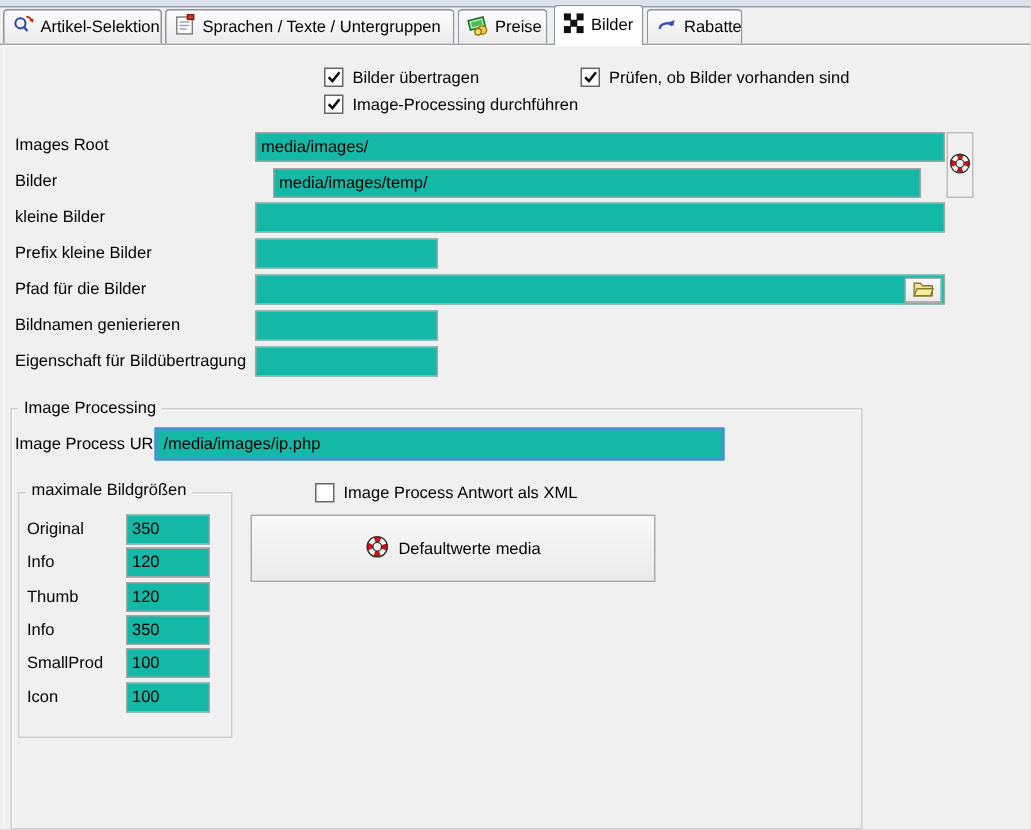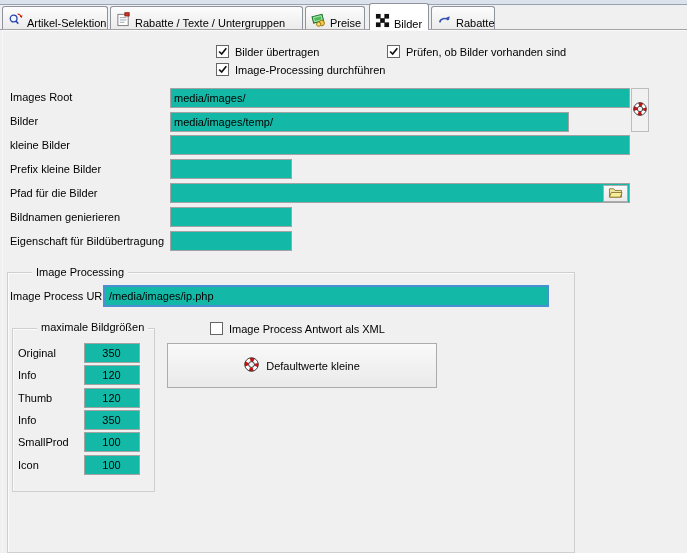--- a/index.html
+++ b/index.html
@@ -7,35 +7,35 @@
          font-family:"Liberation Sans", sans-serif; font-size:11px; color:#000;
          overflow:hidden; border-right:1px solid #d2d2d2; border-bottom:1px solid #c9c9c9;}
   .topstrip {position:absolute; left:0; top:0; width:687px; height:4px;
              background:#dce2ec; border-bottom:1px solid #98a3b2;}
   .tabline {position:absolute; left:0; top:29px; width:687px; height:1px; background:#a2a2a2; z-index:1;}
   .content {position:absolute; left:2px; top:30px; width:683px; height:521px;
             background:#f0f0f0; border-top:1px solid #fafafa; border-left:1px solid #f7f7f7;}
   .tab {position:absolute; top:6px; height:23px; box-sizing:border-box; z-index:2;
         border:1px solid #8f939e; border-bottom:none; border-radius:3px 3px 0 0;
         background:linear-gradient(#fdfdfd,#ebebeb);
-        display:flex; align-items:flex-end; gap:4px; padding:0 5px; cursor:default; white-space:nowrap;}
+        display:flex; align-items:center; gap:4px; padding:0 5px; cursor:default; white-space:nowrap;}
   .tab.active {top:3px; height:27px; background:#fff; z-index:5;}
   .tab svg {flex:0 0 auto;}
   .lbl {position:absolute; white-space:nowrap; line-height:13px;}
   .txt {position:absolute; box-sizing:border-box; height:20px; border:1px solid #a3a3a3;
         background:#14b8a6; font:11px "Liberation Sans",sans-serif; padding:0 3px; outline:none;}
-  .txt.num {text-align:center; padding-right:4px;}
+  .txt.num {text-align:left; padding-right:4px;}
   .txt.focus {border:2px solid #4a90d2; height:22px; padding:0 4px;}
   .cbrow {position:absolute; display:flex; align-items:center; gap:6px; cursor:default;padding-left:45px;}
   .cbbox {width:13px; height:13px; box-sizing:border-box; border:1px solid #666; background:#fff; display:flex;}
   .cbbox svg {display:none; margin:auto;}
   .cbrow.checked .cbbox svg {display:block;}
   .groupbox {position:absolute; box-sizing:border-box; border:1px solid #cfcfcf;
              box-shadow:inset 1px 1px 0 #fbfbfb;}
-  .legend {position:absolute; background:#f0f0f0; padding:0 4px; white-space:nowrap; z-index:3;margin-left:20px;}
+  .legend {position:absolute; background:#f0f0f0; padding:0 4px; white-space:nowrap; z-index:3;}
   .btn {position:absolute; box-sizing:border-box; border:1px solid #acacac;
         background:linear-gradient(#f9f9f9,#eaeaea); display:flex; align-items:center;
         justify-content:center; gap:7px; cursor:default;}
 </style>
 </head>
 <body>
 
 <div class="page">
   <div class="topstrip"></div>
   <div class="tabline"></div>
@@ -50,21 +50,21 @@
     <span class="lab">Artikel-Selektion</span>
   </div>
   <div class="tab" style="left:110px;width:193px">
     <span><svg width="15" height="15" viewBox="0 0 16 16">
           <rect x="2" y="2.5" width="11" height="12" fill="#fff" stroke="#7a7a7a"></rect>
           <line x1="4" y1="6" x2="11" y2="6" stroke="#9aa4ad"></line>
           <line x1="4" y1="8.5" x2="11" y2="8.5" stroke="#9aa4ad"></line>
           <line x1="4" y1="11" x2="9" y2="11" stroke="#9aa4ad"></line>
           <rect x="9.5" y="0.8" width="4.5" height="3.4" fill="#d03a2a" stroke="#8a1606"></rect>
         </svg></span>
-    <span class="lab">Rabatte / Texte / Untergruppen</span>
+    <span class="lab">Sprachen / Texte / Untergruppen</span>
   </div>
   <div class="tab" style="left:305px;width:60px">
     <span><svg width="15" height="15" viewBox="0 0 16 16">
           <g transform="rotate(-14 8 8)">
             <rect x="2" y="3.5" width="11" height="7" fill="#4cba57" stroke="#1c6b2a"></rect>
             <rect x="3.3" y="4.8" width="8.4" height="4.4" fill="none" stroke="#b9e8be" stroke-width="0.9"></rect>
           </g>
           <circle cx="11.3" cy="11.8" r="3" fill="#f2c94c" stroke="#9a7410"></circle>
           <circle cx="8.2" cy="13" r="2.3" fill="#f7dc6f" stroke="#9a7410"></circle>
         </svg></span>
@@ -112,21 +112,21 @@
           <path d="M2.5 6.5 l3 3 L11 2.6" fill="none" stroke="#111" stroke-width="2"></path>
         </svg>
       </span>
     <span>Prüfen, ob Bilder vorhanden sind</span>
   </div>
 
   <div class="lbl" style="left:10px;top:91px">Images Root</div>
   <input class="txt" style="left: 170px; top: 88px; width: 460px;" value="media/images/">
 
   <div class="lbl" style="left:10px;top:115px">Bilder</div>
-  <input class="txt" style="left: 170px; top: 112px; width: 399px;" value="media/images/temp/">
+  <input class="txt" style="left: 182px; top: 112px; width: 432px;" value="media/images/temp/">
 
   <div class="btn" style="left:631px;top:88px;width:18px;height:44px;background:#f1f1f1;border-color:#bdbdbd">
     <span><svg width="14" height="14" viewBox="0 0 16 16">
           <circle cx="8" cy="8" r="5.2" fill="none" stroke="#fff" stroke-width="4.2"></circle>
           <circle cx="8" cy="8" r="5.2" fill="none" stroke="#cc1111" stroke-width="4.2" stroke-dasharray="4.08 4.08" stroke-dashoffset="2"></circle>
           <circle cx="8" cy="8" r="7.2" fill="none" stroke="#333" stroke-width="1"></circle>
           <circle cx="8" cy="8" r="3.1" fill="none" stroke="#333" stroke-width="1"></circle>
         </svg></span>
   </div>
 
@@ -148,21 +148,21 @@
   <div class="lbl" style="left:10px;top:211px">Bildnamen genierieren</div>
   <input class="txt" style="left: 170px; top: 207px; width: 122px;" value="">
 
   <div class="lbl" style="left:10px;top:235px">Eigenschaft für Bildübertragung</div>
   <input class="txt" style="left: 170px; top: 231px; width: 122px;" value="">
 
   <div class="groupbox" style="left:7px;top:272px;width:568px;height:281px"></div>
   <div class="legend" style="left:12px;top:266px">Image Processing</div>
 
   <div class="lbl" style="left:10px;top:290px">Image Process URL</div>
-  <input class="txt focus" style="left: 103px; top: 285px; width: 446px;" value="/media/images/ip.php">
+  <input class="txt focus" style="left: 103px; top: 285px; width: 380px;" value="/media/images/ip.php">
 
   <div class="groupbox" style="left:12px;top:328px;width:143px;height:164px"></div>
   <div class="legend" style="left:17px;top:321px">maximale Bildgrößen</div>
 
   <div class="lbl" style="left:18px;top:347px">Original</div>
   <input class="txt num" style="left: 84px; top: 343px; width: 56px;" value="350">
   <div class="lbl" style="left:18px;top:369px">Info</div>
   <input class="txt num" style="left: 84px; top: 365px; width: 56px;" value="120">
   <div class="lbl" style="left:18px;top:392px">Thumb</div>
   <input class="txt num" style="left: 84px; top: 388px; width: 56px;" value="120">
@@ -178,15 +178,15 @@
     <span>Image Process Antwort als XML</span>
   </div>
 
   <div class="btn" style="left:167px;top:343px;width:270px;height:45px">
     <span><svg width="15" height="15" viewBox="0 0 16 16">
           <circle cx="8" cy="8" r="5.2" fill="none" stroke="#fff" stroke-width="4.2"></circle>
           <circle cx="8" cy="8" r="5.2" fill="none" stroke="#cc1111" stroke-width="4.2" stroke-dasharray="4.08 4.08" stroke-dashoffset="2"></circle>
           <circle cx="8" cy="8" r="7.2" fill="none" stroke="#333" stroke-width="1"></circle>
           <circle cx="8" cy="8" r="3.1" fill="none" stroke="#333" stroke-width="1"></circle>
         </svg></span>
-    <span>Defaultwerte kleine</span>
+    <span>Defaultwerte media</span>
   </div>
 </div>
 
 </body></html>

